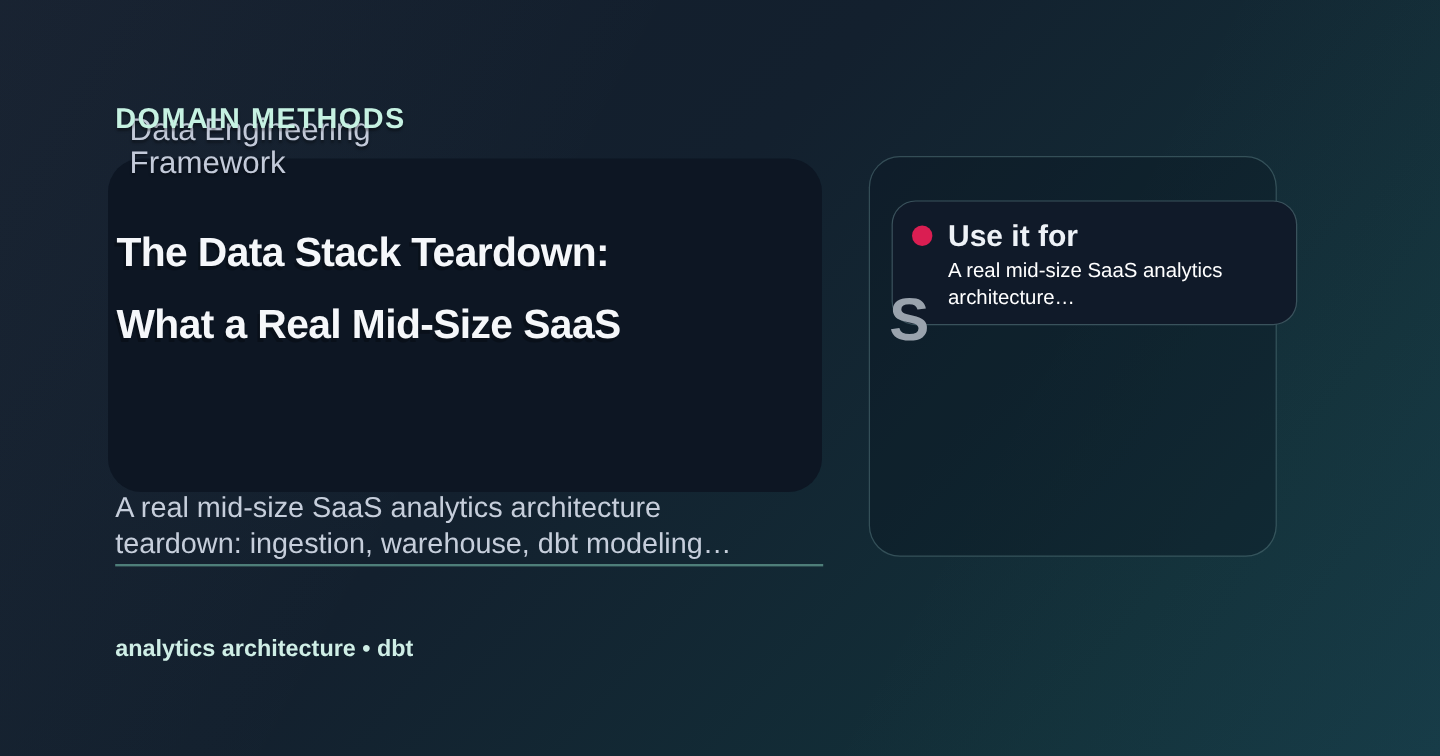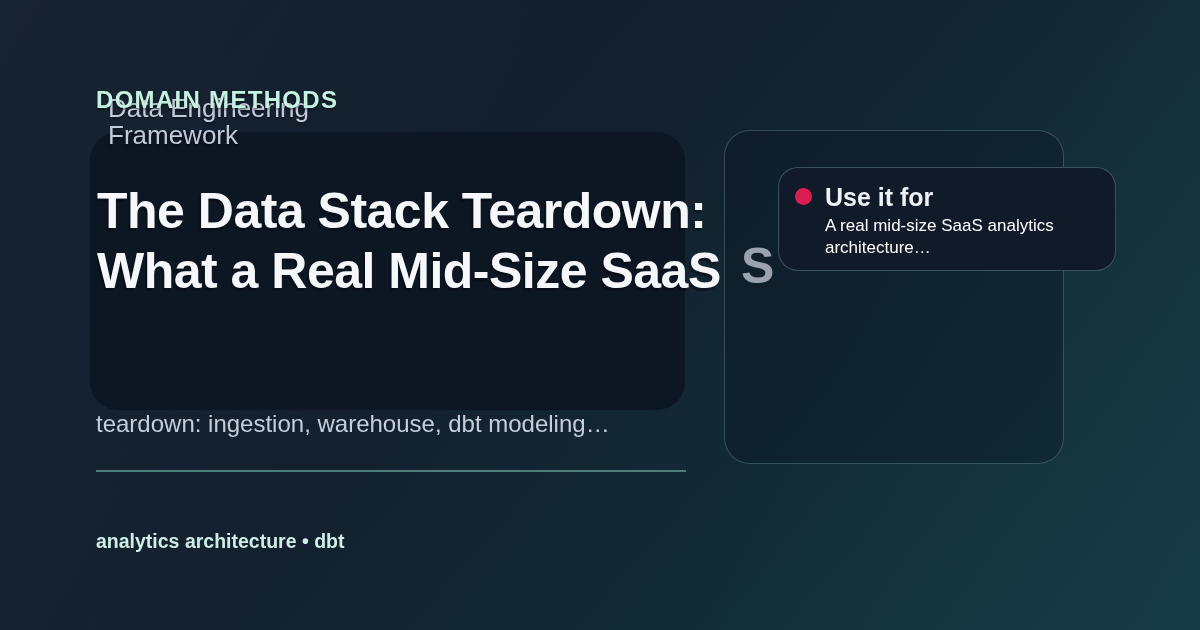--- a/index.html
+++ b/index.html
@@ -22,21 +22,21 @@
     font-size:24px;font-weight:700;letter-spacing:1.3px;
     color:#c6f2e2;text-shadow:0 2px 2px rgba(0,0,0,.35);
   }
   .category{
     position:absolute;left:108px;top:95px;width:300px;z-index:4;
     font-size:26px;font-weight:400;line-height:27px;
     color:#c3cad9;text-shadow:0 2px 2px rgba(0,0,0,.35);
   }
   .title{
     position:absolute;left:97px;top:181px;margin:0;z-index:4;
-    font-size:50px;font-weight:700;line-height:60px;letter-spacing:-0.5px;
+    font-size:34px;font-weight:700;line-height:60px;letter-spacing:-0.5px;
     color:#f5f7fa;text-shadow:-2px 3px 0 rgba(7,12,20,0.55);
     white-space:nowrap;
   }
   .title span{display:block;}
   .ghost-letter{
     position:absolute;left:741px;top:236px;z-index:3;
     font-size:50px;font-weight:700;color:#9aa3ad;line-height:60px;
   }
   .subtitle{
     position:absolute;left:96px;top:409px;margin:0;z-index:2;
@@ -53,21 +53,21 @@
   }
   .info-panel{
     position:absolute;left:724px;top:130px;width:340px;height:334px;
     border:1.5px solid rgba(110,150,156,0.40);border-radius:26px;
     background:rgba(10,19,31,0.35);z-index:2;box-sizing:border-box;
   }
   .info-card{
     position:absolute;z-index:2;box-sizing:border-box;
     background:#101a29;border:1px solid rgba(110,150,156,0.45);
     border-radius:20px;padding:14px 16px;
-    display:flex;align-items:flex-start;gap:13px;margin-left:35px;
+    display:flex;align-items:flex-start;gap:13px;
   }
   .info-card.card-1{left:743px;top:167px;width:338px;height:104px;}
   .info-card.card-2{left:742px;top:292px;width:340px;height:99px;}
   .dot{
     flex:0 0 auto;width:17px;height:17px;border-radius:50%;
     background:#da1e52;margin-top:6px;
   }
   .card-heading{
     font-size:25px;font-weight:700;line-height:30px;color:#eef2f7;
   }
@@ -86,20 +86,21 @@
   <div class="kicker">DOMAIN METHODS</div>
 
   <div class="ghost-letter">S</div>
 
   <h1 class="title">
     <span>The Data Stack Teardown:</span>
     <span>What a Real Mid-Size SaaS</span>
   </h1>
 
   <p class="subtitle">
+    <span>A real mid-size SaaS analytics architecture</span>
     <span>teardown: ingestion, warehouse, dbt modeling…</span>
   </p>
   <div class="subtitle-rule"></div>
 
   <div class="tags">analytics architecture • dbt</div>
 
   <div class="info-panel"></div>
 
   <div class="info-card card-1">
     <span class="dot"></span>

